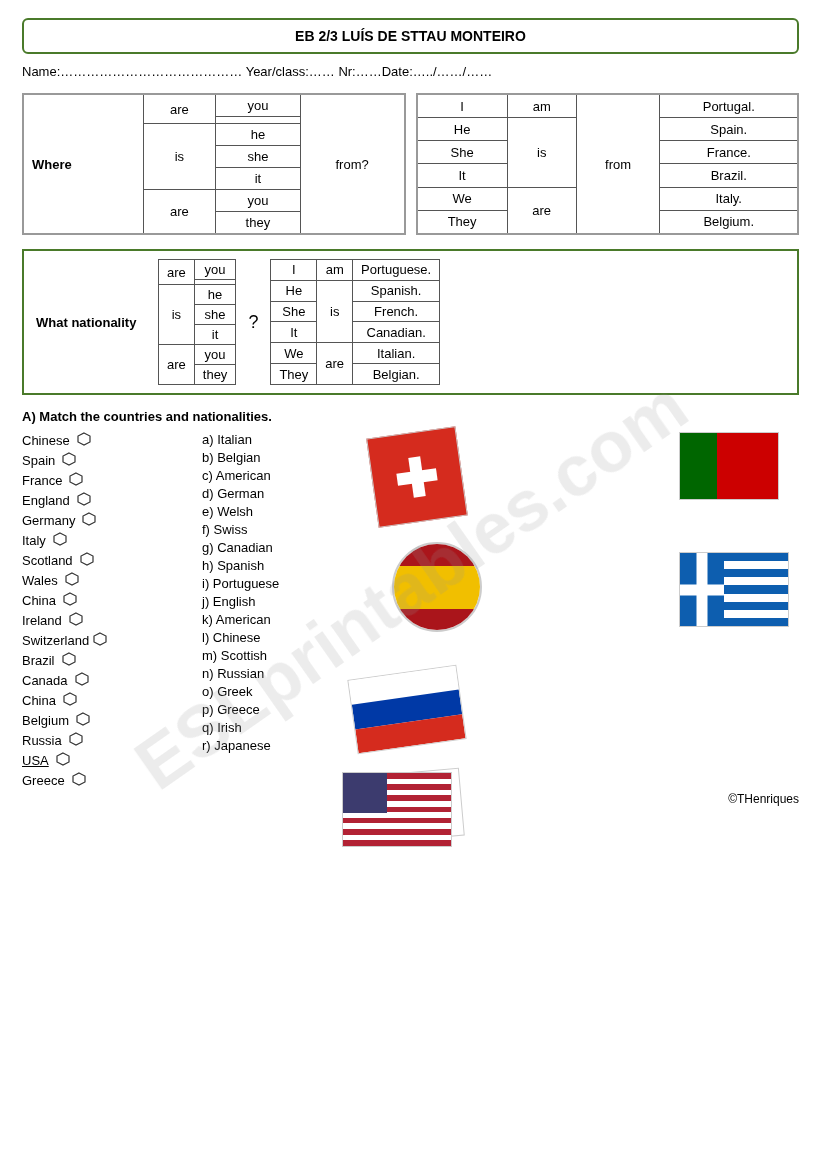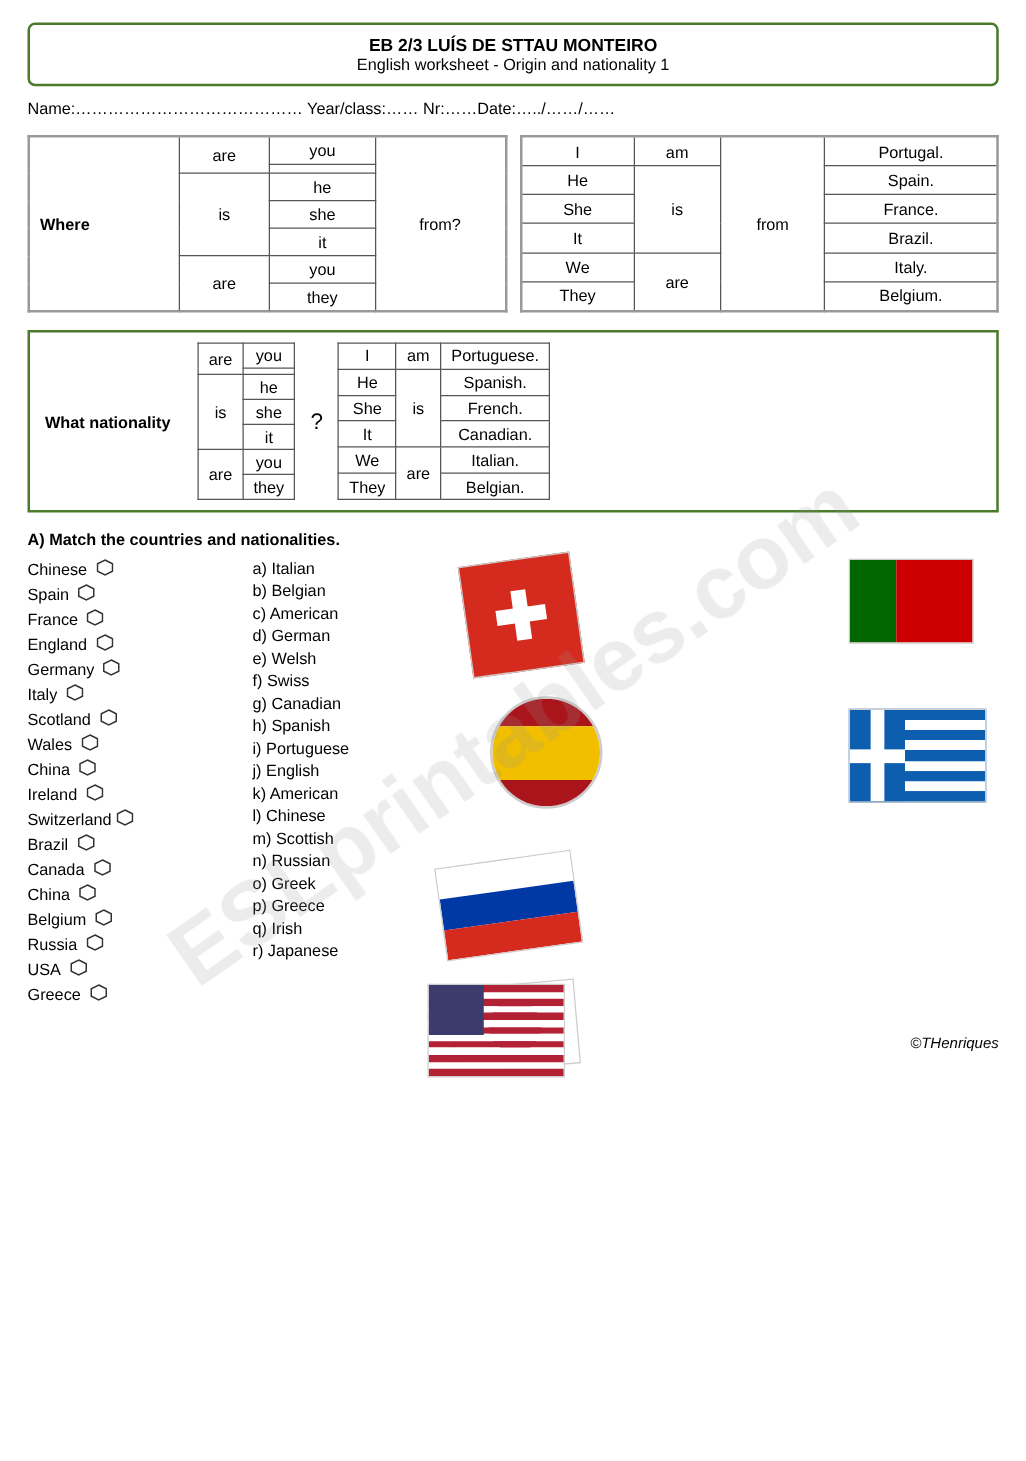--- a/index.html
+++ b/index.html
@@ -295,22 +295,20 @@
       position: absolute;
       top: 0; left: 0;
       width: 44px;
       height: 40px;
       background: #3C3B6E;
     }
 
     .copyright {
       text-align: right;
       font-size: 12px;
-      margin-top: 20px;
-      font-style: italic;
     }
 
     
     .watermark {
       position: fixed;
       top: 50%;
       left: 50%;
       transform: translate(-50%, -50%) rotate(-35deg);
       font-size: 72px;
       color: rgba(150,150,150,0.18);
@@ -320,21 +318,20 @@
       font-weight: bold;
     }
   </style>
 </head>
 <body>
 
 <div class="watermark">ESLprintables.com</div>
 
 <div class="header-box">
   <div class="title">EB 2/3 LUÍS DE STTAU MONTEIRO</div>
-  <div class="subtitle">English worksheet - Origin and nationality 1</div>
 </div>
 
 <div class="name-line">Name:…………………………………… Year/class:…… Nr:……Date:…../……/……</div>
 
 <div class="grammar-section">
 
   <table class="grammar-table" style="border:2px solid #999;">
     <tbody>
         <tr>
       <td rowspan="7" class="label-cell" style="font-weight:bold; font-size:13px;">Where</td>
@@ -564,21 +561,21 @@
             <polygon points="7,1 13,4 13,10 7,13 1,10 1,4" fill="none" stroke="#333" stroke-width="1.2"></polygon>
           </svg></span>
       </div>
       <div class="country-item">
         <span style="margin-right:3px;">Russia</span>
         <span><svg width="14" height="14" viewBox="0 0 14 14">
             <polygon points="7,1 13,4 13,10 7,13 1,10 1,4" fill="none" stroke="#333" stroke-width="1.2"></polygon>
           </svg></span>
       </div>
       <div class="country-item">
-        <span style="margin-right:3px;">USA</span>
+        <span style="margin-right:3px;text-decoration:underline;">USA</span>
         <span><svg width="14" height="14" viewBox="0 0 14 14">
             <polygon points="7,1 13,4 13,10 7,13 1,10 1,4" fill="none" stroke="#333" stroke-width="1.2"></polygon>
           </svg></span>
       </div>
       <div class="country-item">
         <span style="margin-right:3px;">Greece</span>
         <span><svg width="14" height="14" viewBox="0 0 14 14">
             <polygon points="7,1 13,4 13,10 7,13 1,10 1,4" fill="none" stroke="#333" stroke-width="1.2"></polygon>
           </svg></span>
       </div>

